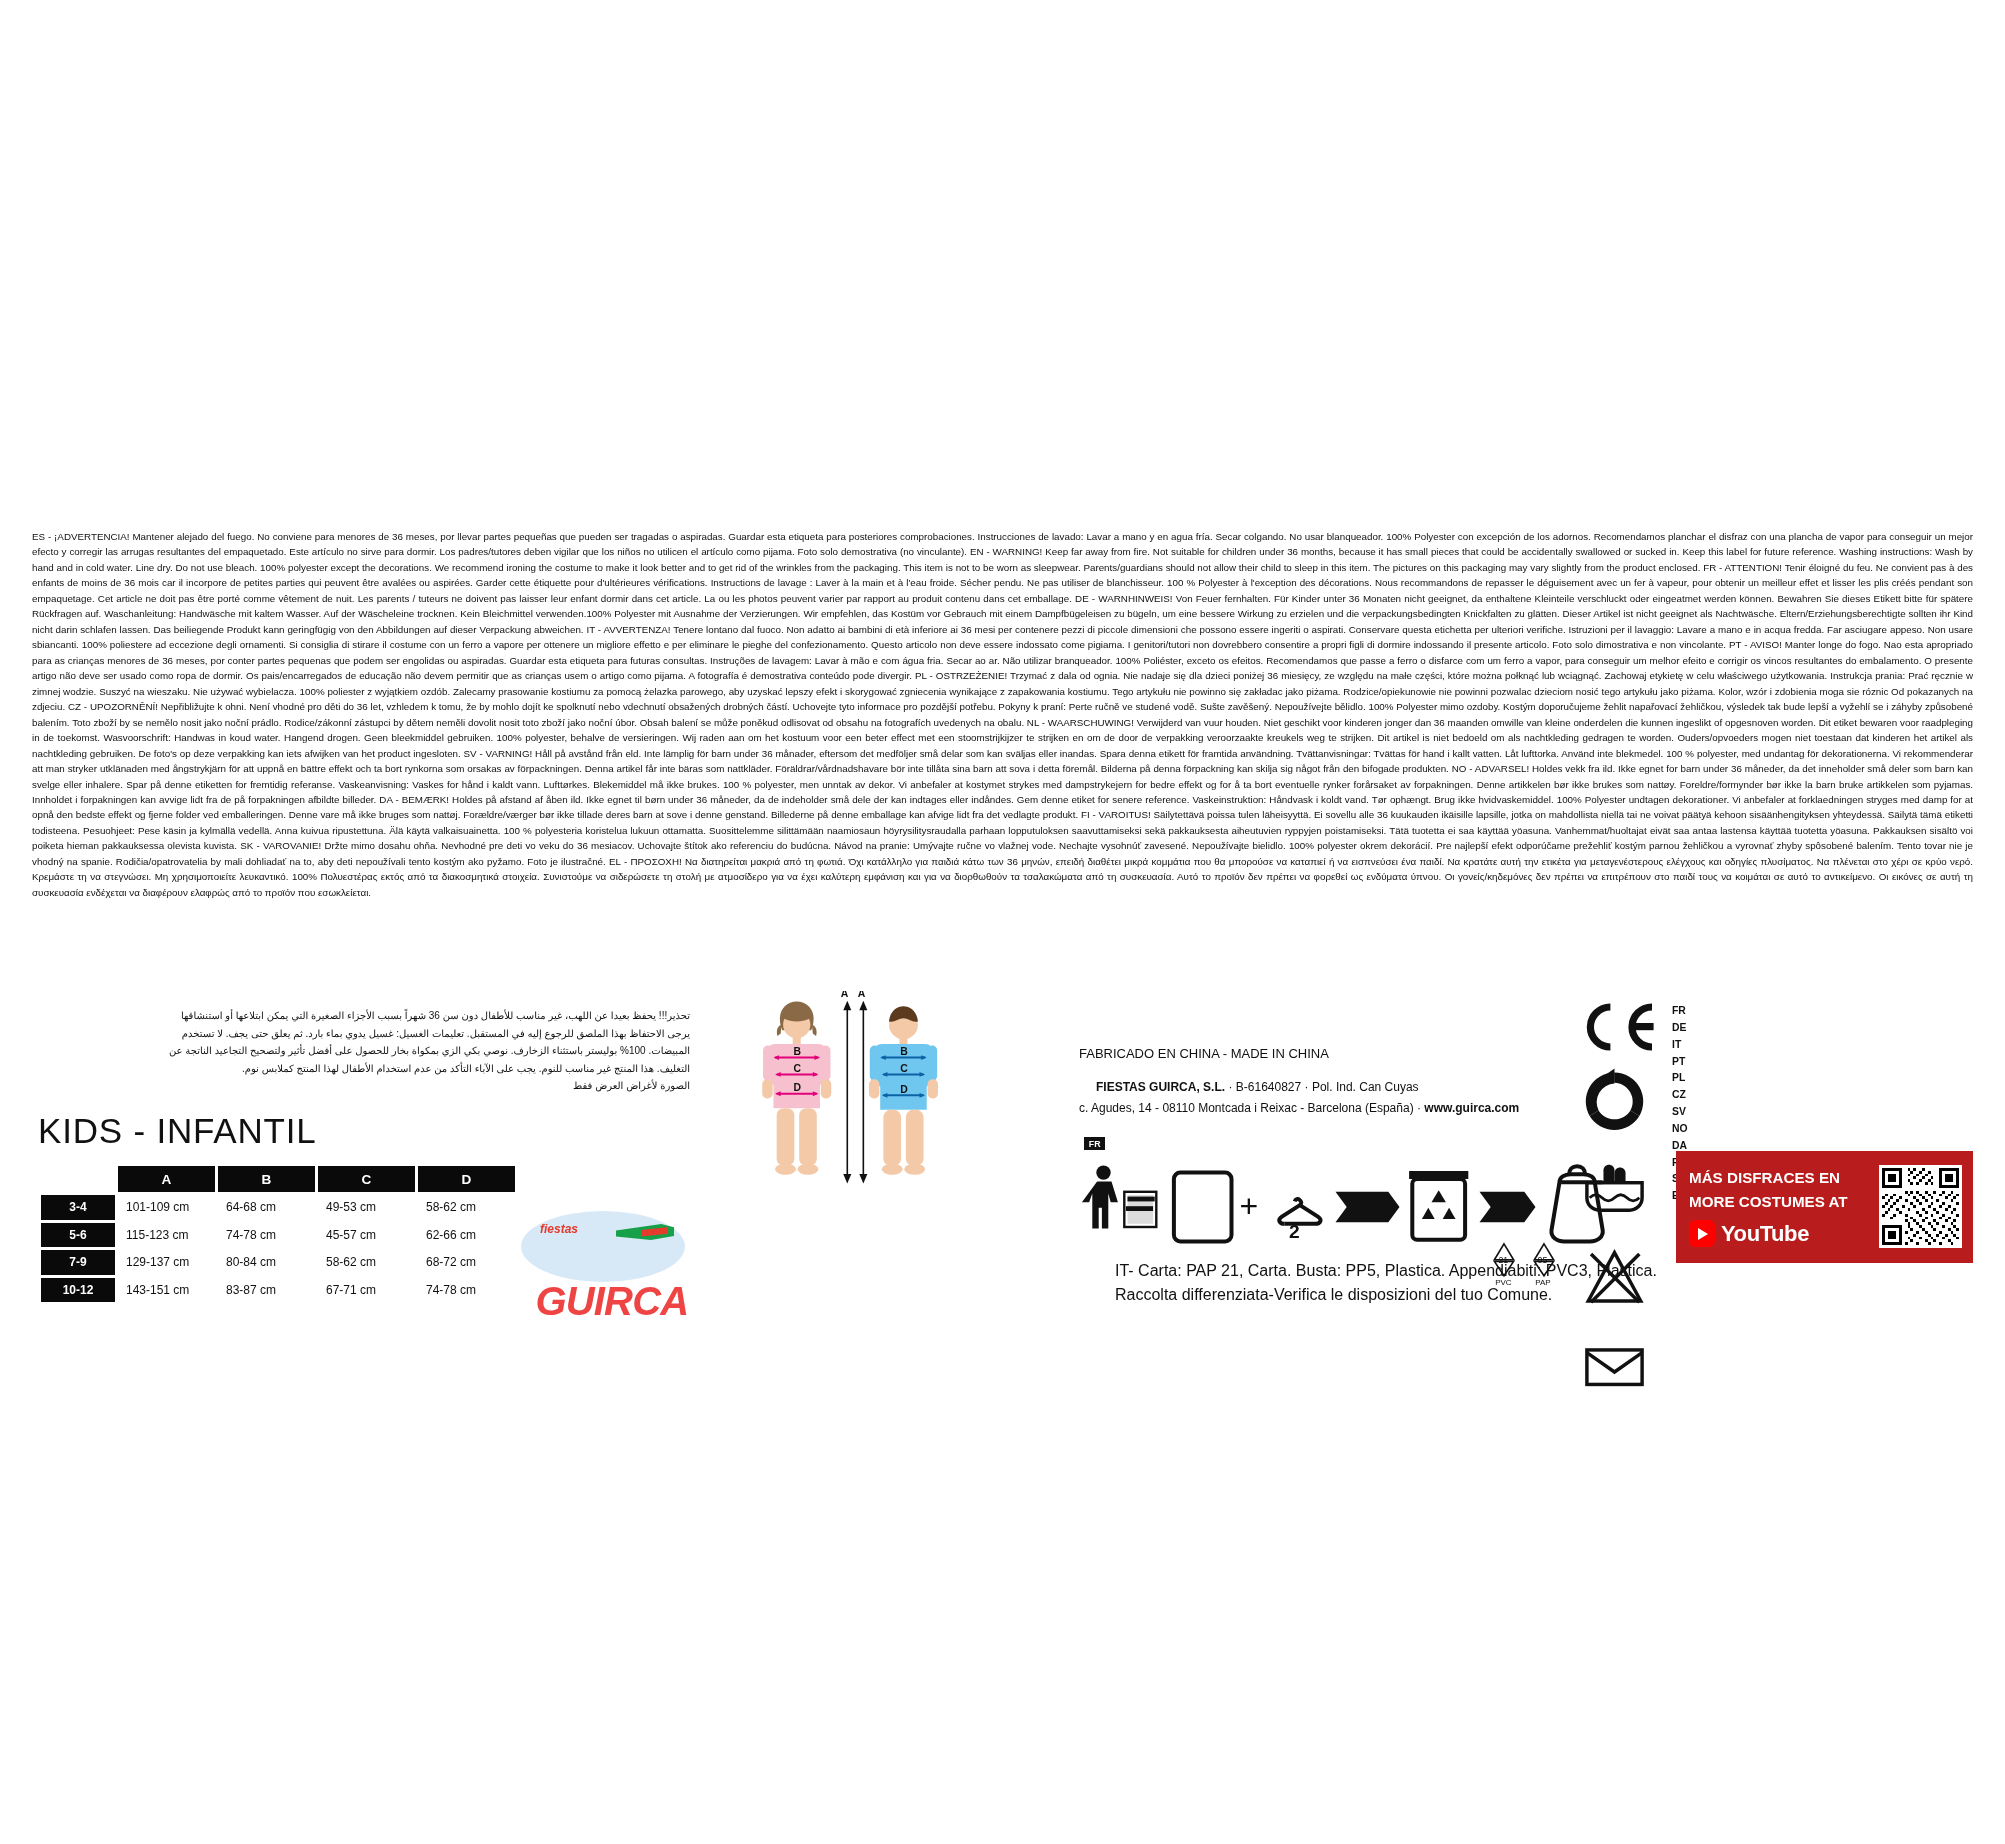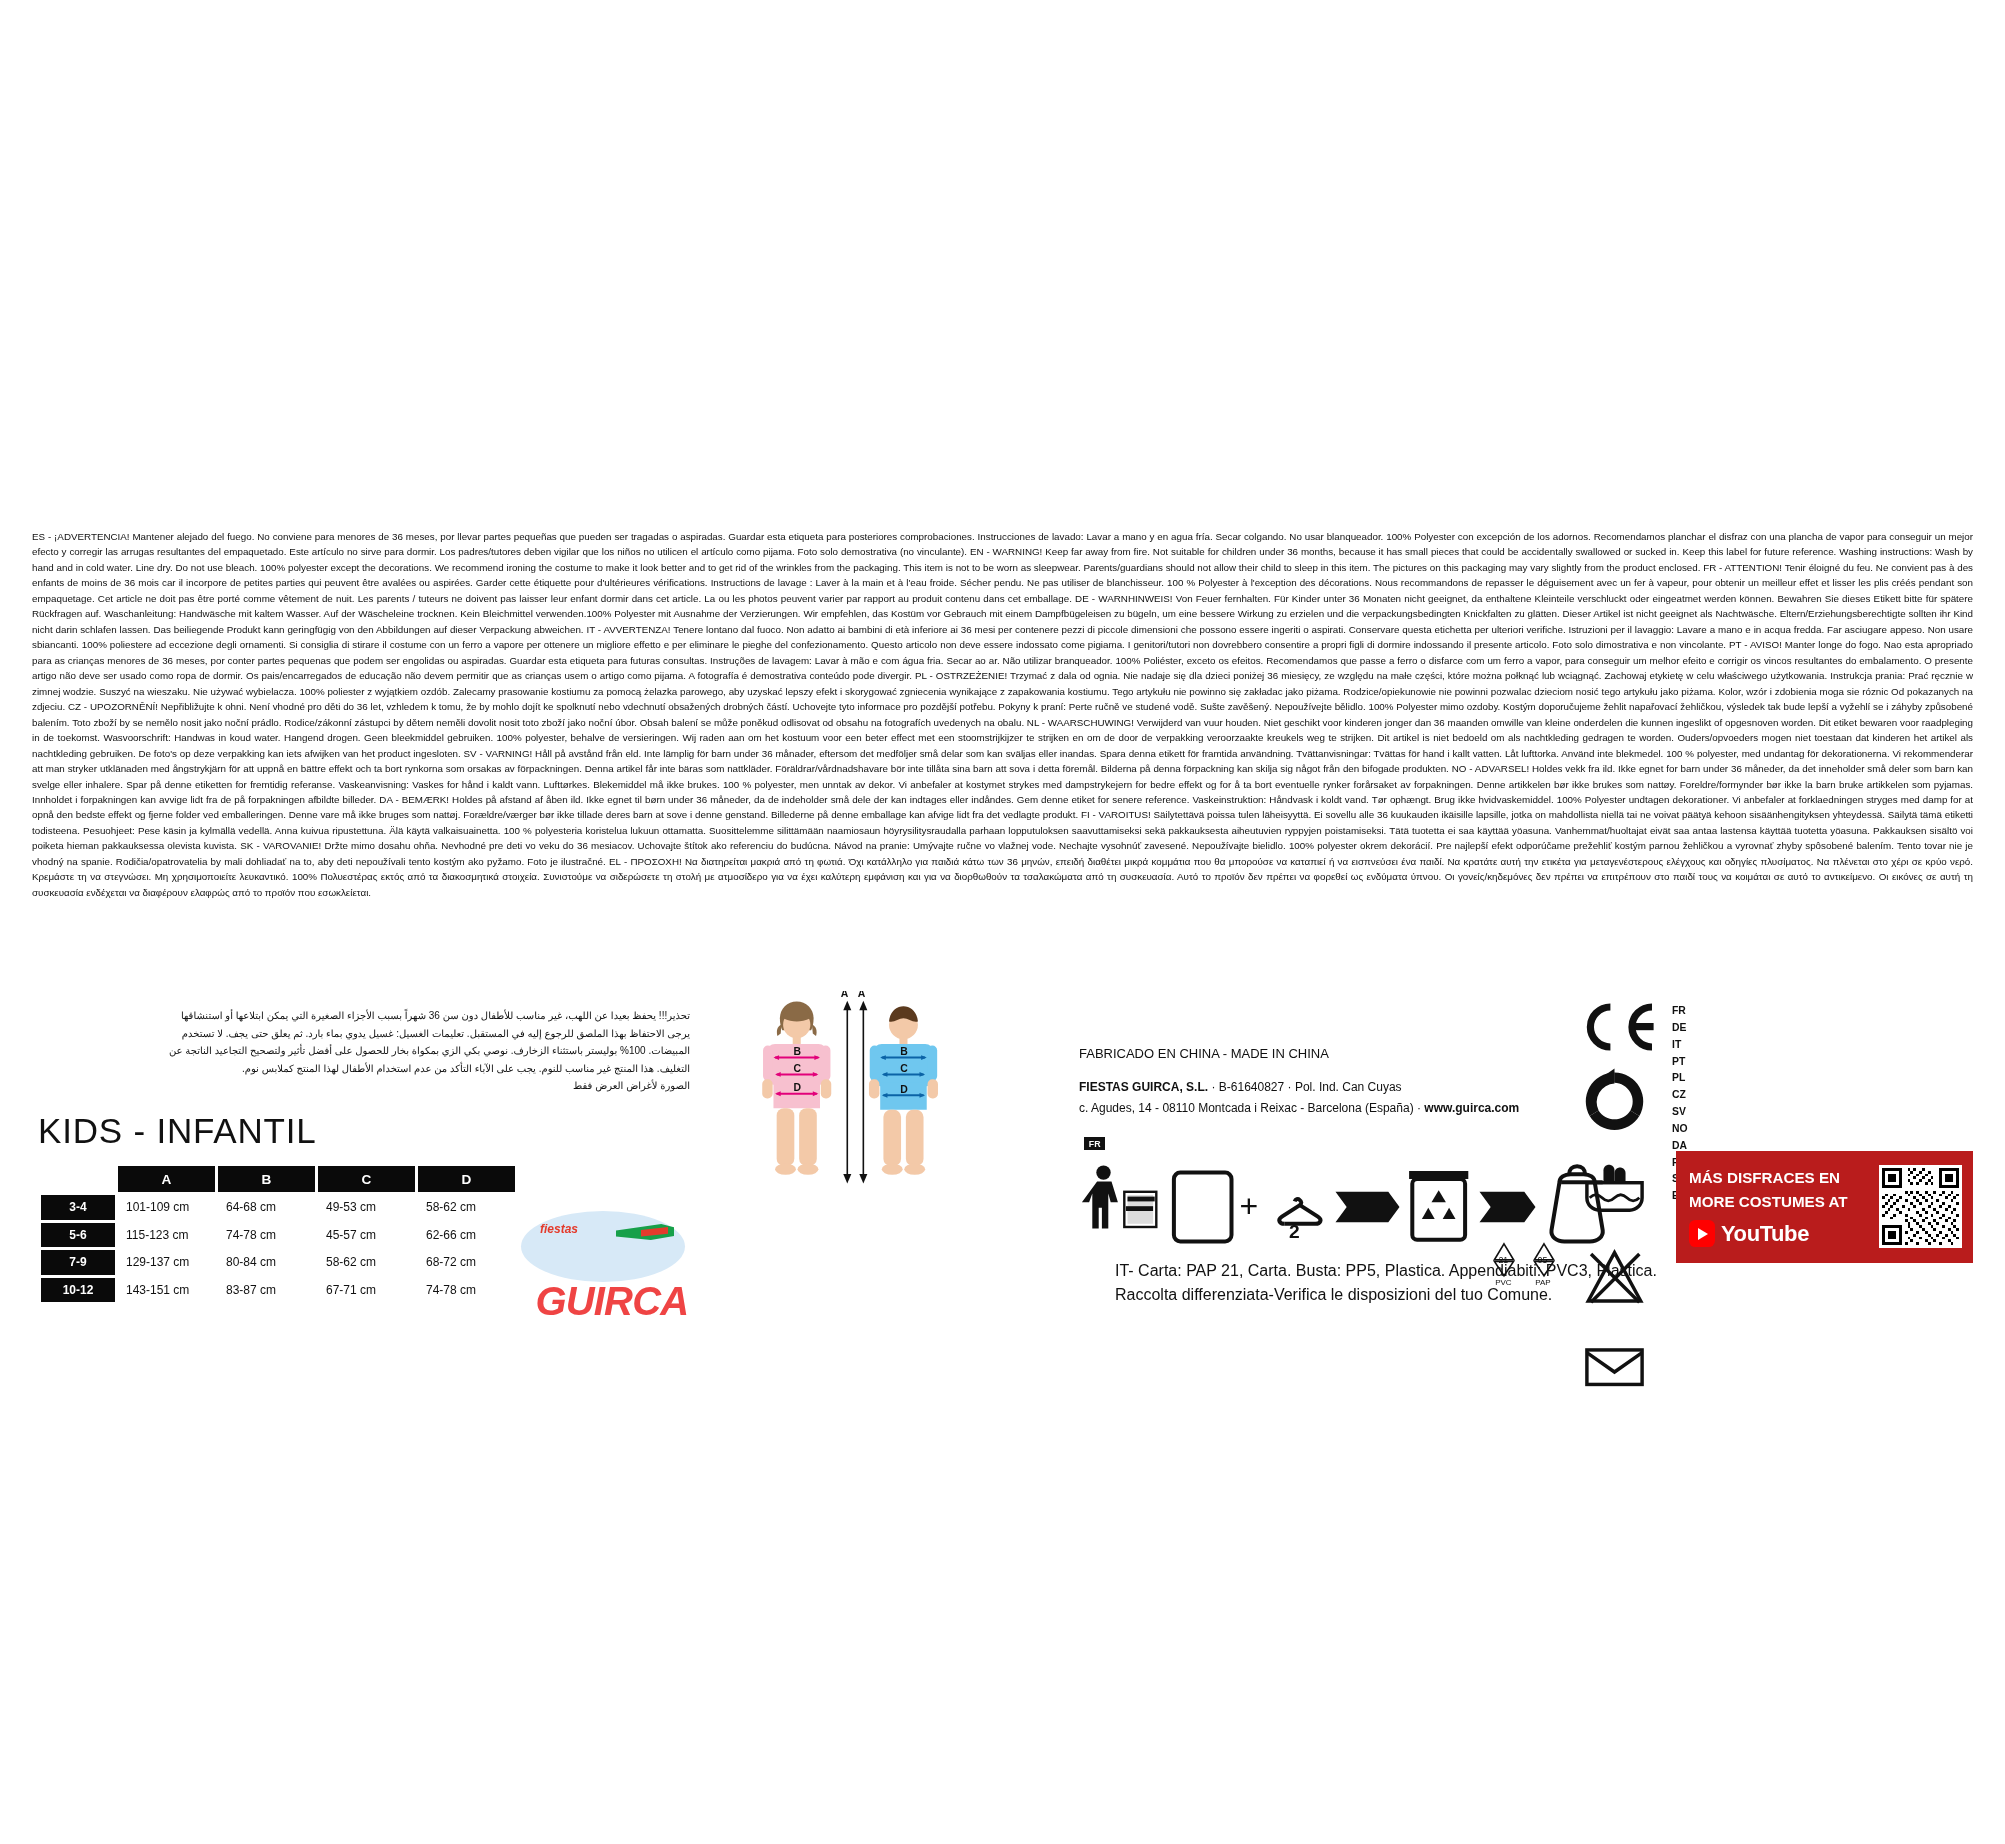--- a/index.html
+++ b/index.html
@@ -30,21 +30,21 @@
   .guirca .name{position:absolute;left:14.4px;top:24px;font-size:40px;font-weight:bold;color:#ef4444;letter-spacing:-0.8px;font-style:italic;margin-top:44px;}
   .guirca .rib{position:absolute;left:95px;top:13px;width:58px;height:16px;background:#17a04a;clip-path:polygon(0 40%,78% 0,100% 20%,100% 75%,60% 100%,0 78%);}
   .guirca .rib2{position:absolute;left:120px;top:16px;width:27px;height:9.6px;background:#e43b2c;clip-path:polygon(0 30%,100% 0,100% 70%,0 100%);}
 
   
   .figs{position:absolute;left:706px;top:991px;width:289px;height:321px;}
 
   
   .mic{position:absolute;left:1079px;top:1043px;width:561px;font-size:12px;line-height:1.75;color:#111;}
   .mic .l1{font-size:13px;}
-  .mic .l2{margin-top:11.2px;}
+  .mic .l2{margin-top:11.2px;margin-left:17px;}
   .mic b{font-weight:bold;}
 
   
   .recy{position:absolute;left:1079px;top:1155px;width:545px;height:104px;}
   .recy-note{position:absolute;left:1079px;top:1259px;width:561px;font-size:16px;line-height:1.5;color:#111;margin-left:36px;}
 
   
   .care{position:absolute;left:1576px;top:999px;width:96px;}
   .care .row{width:77px;height:77px;margin-bottom:11.2px;display:flex;align-items:center;justify-content:center;}
 

